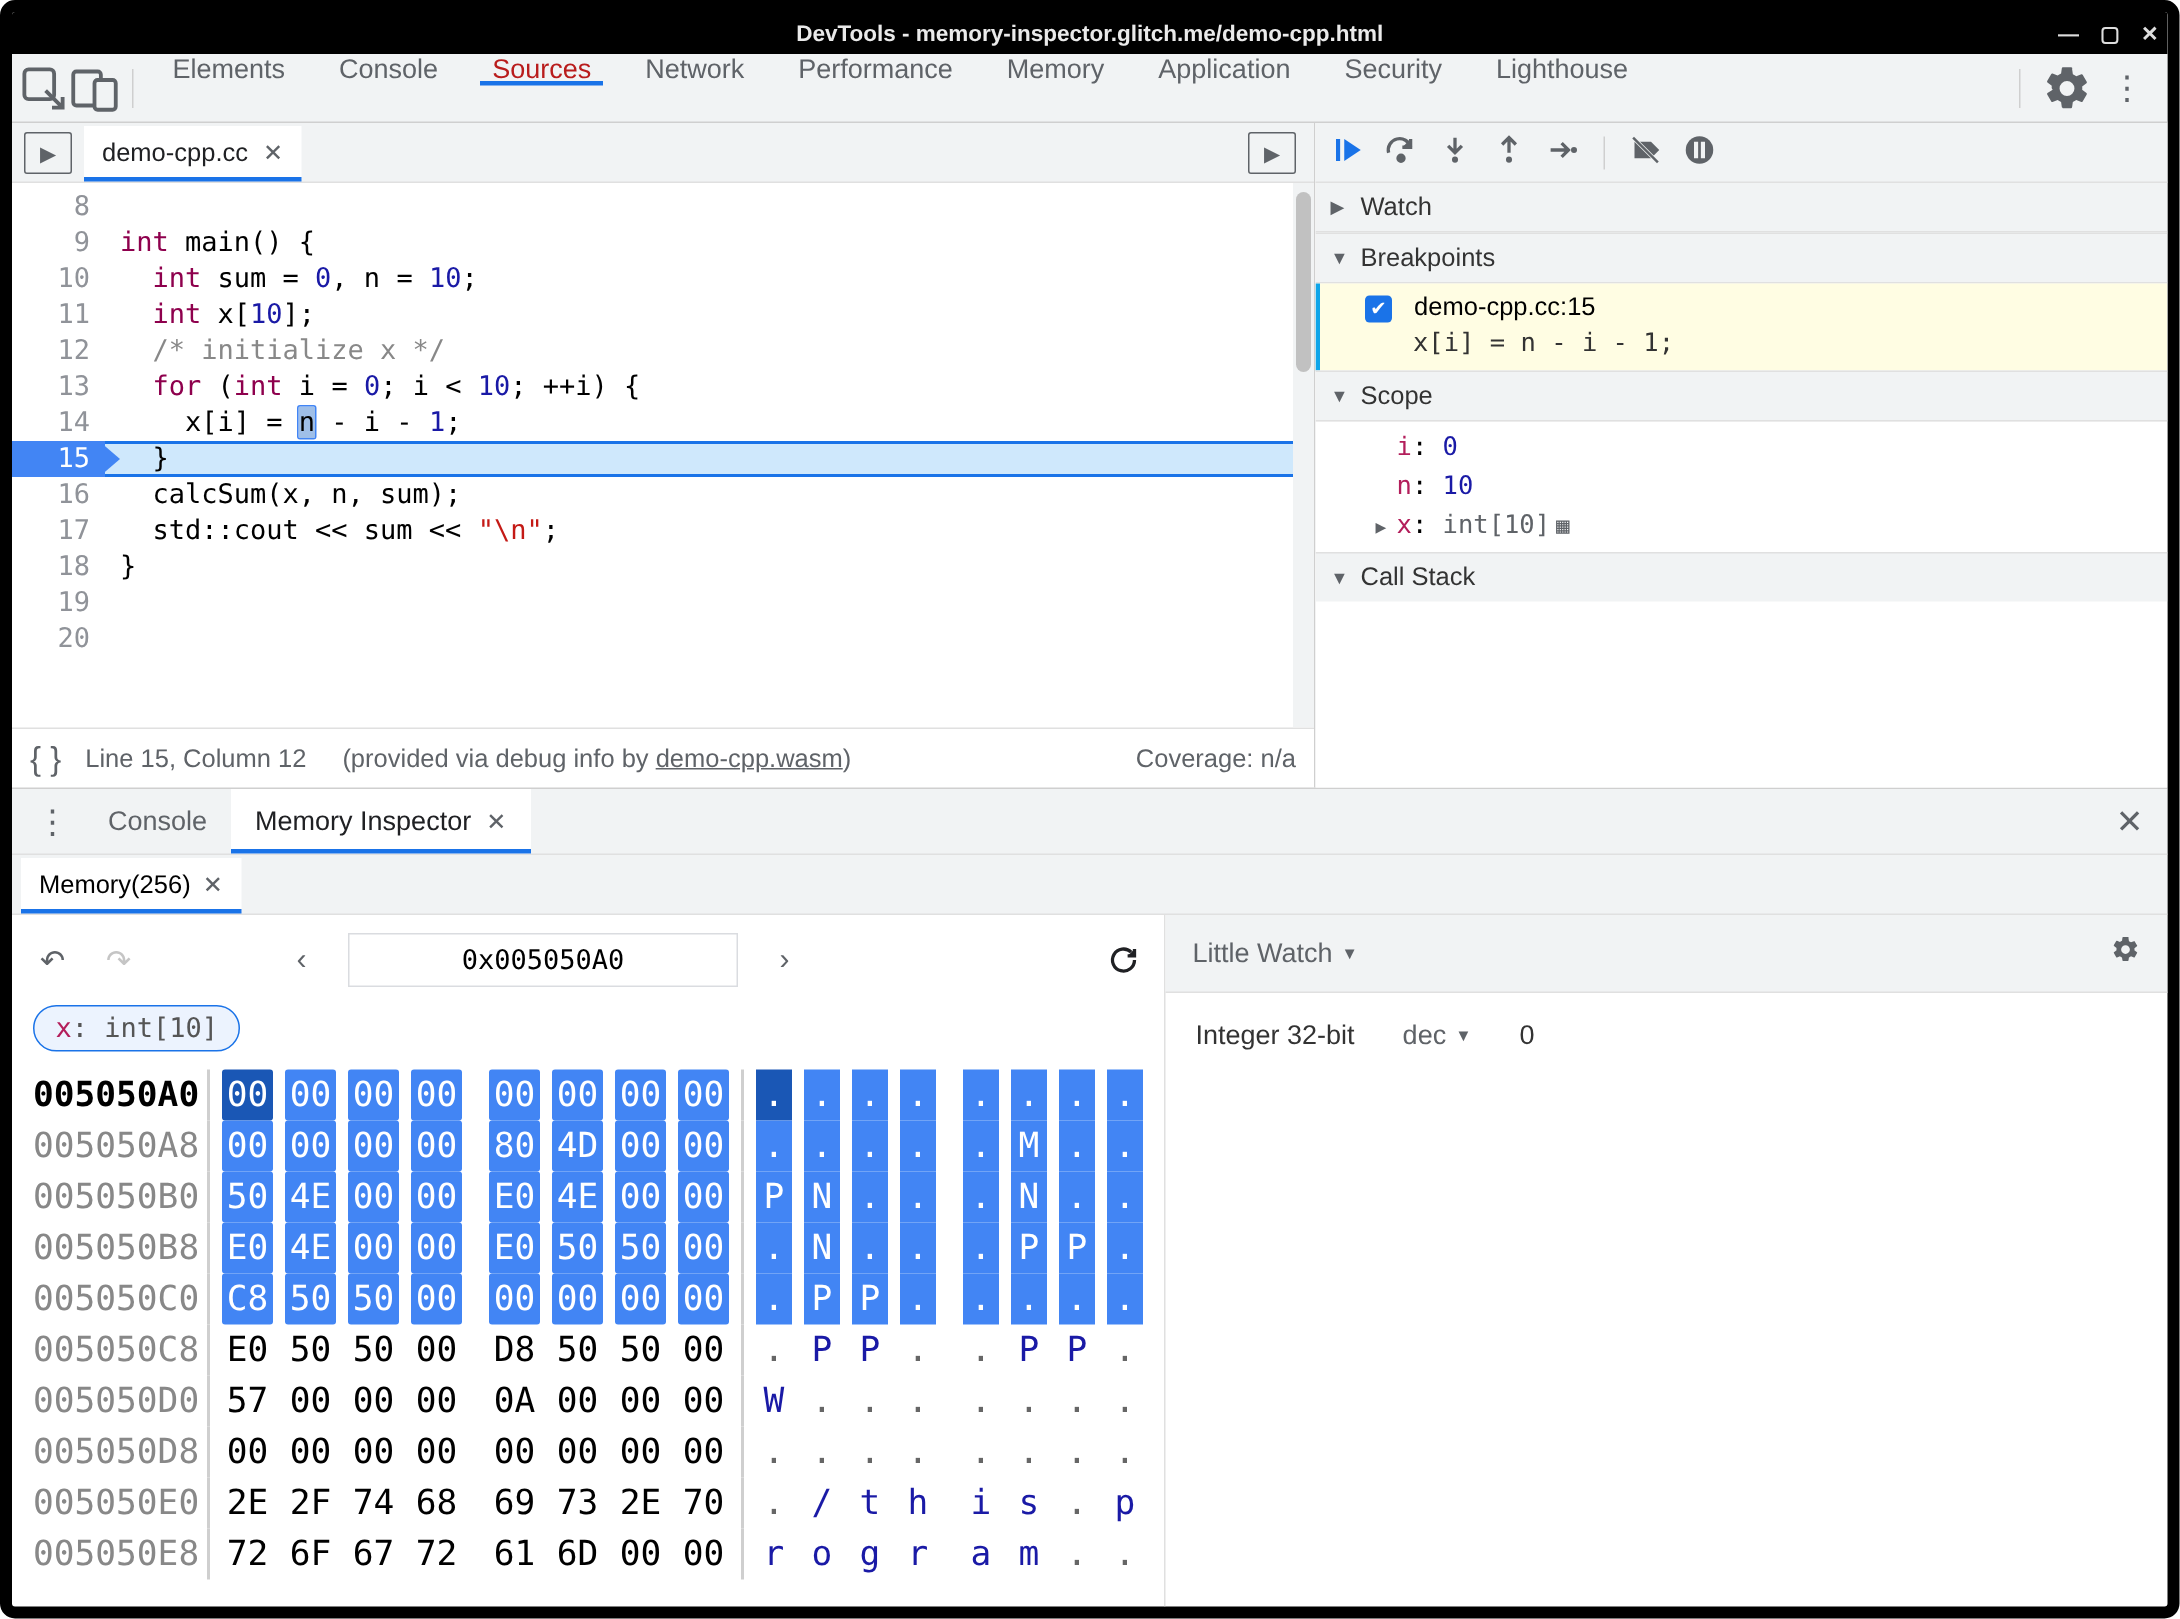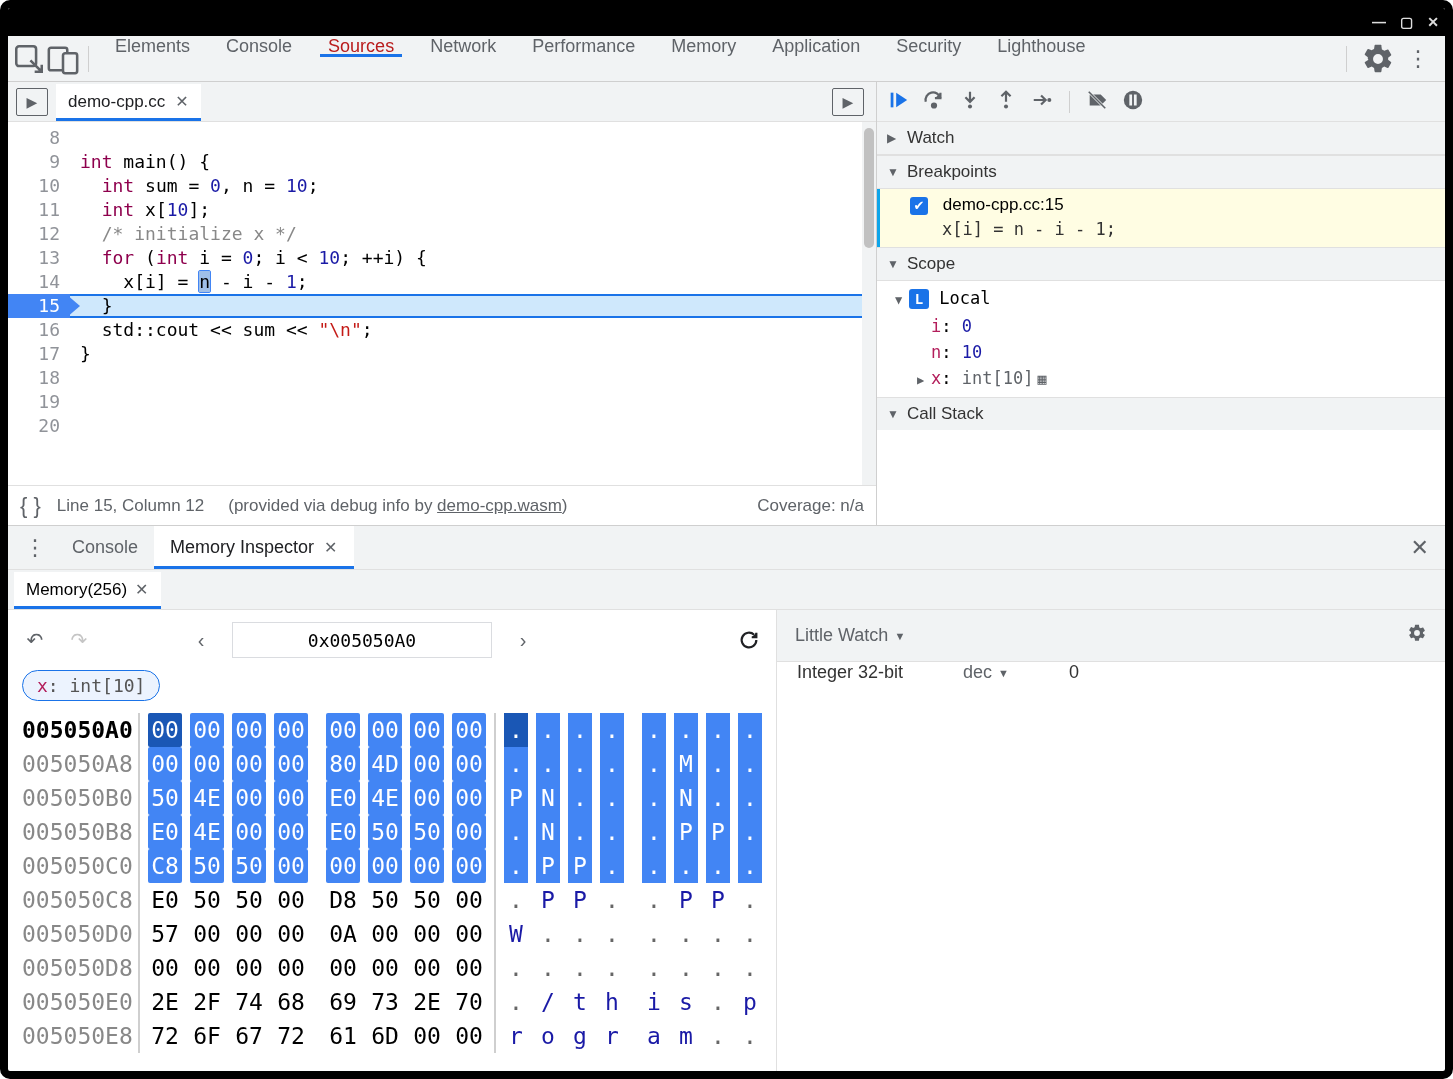--- a/index.html
+++ b/index.html
@@ -321,32 +321,33 @@
 .mem-right-header {
   height:52px;
   background:#f1f3f4;
   border-bottom:1px solid #e0e0e0;
   display:flex; align-items:center;
   padding:0 18px;
   font-size:18px;
 }
 .mem-right-header .gear { margin-left:auto; color:#5f6368; font-size:20px;}
 .mem-right-body {
-  padding: 0 20px;
-  display:flex; gap:60px;
+  padding: 18px 20px;
+  display:flex; gap:32px;
   font-size:18px;
   color:#333;
 }
 .dd { color:#5f6368; display:inline-flex;align-items:center;gap:6px;}
 .tiny-tri { font-size:11px;}
 </style>
 </head>
 <body>
 
 <div class="titlebar">
+  <span>DevTools - memory-inspector.glitch.me/demo-cpp.html</span>
   <div class="controls">
     <span>—</span>
     <span>▢</span>
     <span>✕</span>
   </div>
 </div>
 
 <div class="toolbar">
   <span class="tb-icon">
     <svg viewBox="0 0 24 24" fill="none" stroke="#5f6368" stroke-width="1.8">
@@ -418,20 +419,21 @@
           <div class="line">&nbsp;</div>
           <div class="line"><span class="kw">int</span><span> main() {</span></div>
           <div class="line">  <span class="kw">int</span><span> sum = </span><span class="num">0</span><span>, n = </span><span class="num">10</span><span>;</span></div>
           <div class="line">  <span class="kw">int</span><span> x[</span><span class="num">10</span><span>];</span></div>
           <div class="line"></div>
           <div class="line">  <span class="com">/* initialize x */</span></div>
           <div class="line">  <span class="kw">for</span><span> (</span><span class="kw">int</span><span> i = </span><span class="num">0</span><span>; i &lt; </span><span class="num">10</span><span>; ++i) {</span></div>
           <div class="line ln15"><span>    x[i] = </span><span class="tok-hl">n</span><span> - i - </span><span class="num">1</span><span>;</span></div>
           <div class="line">  }</div>
           <div class="line"></div>
+          <div class="line">  calcSum(x, n, sum);</div>
           <div class="line"><span>  std::cout &lt;&lt; sum &lt;&lt; </span><span class="str">"\n"</span><span>;</span></div>
           <div class="line">}</div>
         </div>
         <div class="vscroll"></div>
       </div>
       <div class="statusbar">
         <span class="braces">{ }</span>
         <span>Line 15, Column 12</span>
         <span style="margin-left:8px">
           <span>(provided via debug info by </span><span class="ul">demo-cpp.wasm</span><span>)</span>
@@ -487,21 +489,20 @@
         <div class="bp-item">
           <span class="cb">✔</span>
           <span>demo-cpp.cc:15</span>
           <div class="codeline">x[i] = n - i - 1;</div>
         </div>
         <div class="section-header">
           <span class="tri">▼</span>
           <span>Scope</span>
         </div>
         <div class="scope-body">
-          <div><span class="tri">▼</span><span class="local-badge">L</span> <span>Local</span></div>
           <div style="padding-left:36px"><span class="vn">i</span>: <span class="vv">0</span></div>
           <div style="padding-left:36px"><span class="vn">n</span>: <span class="vv">10</span></div>
           <div style="padding-left:22px"><span class="tri">▶</span><span class="vn">x</span>: <span class="grey2">int[10]</span><span class="chip-icon">▦</span></div>
         </div>
         <div class="section-header" style="border-bottom:none">
           <span class="tri">▼</span>
           <span>Call Stack</span>
         </div>
       </div>
     </div>

